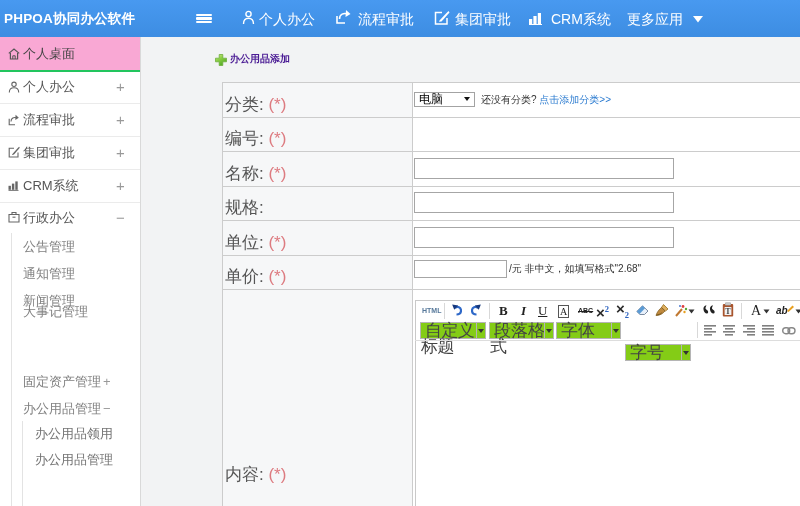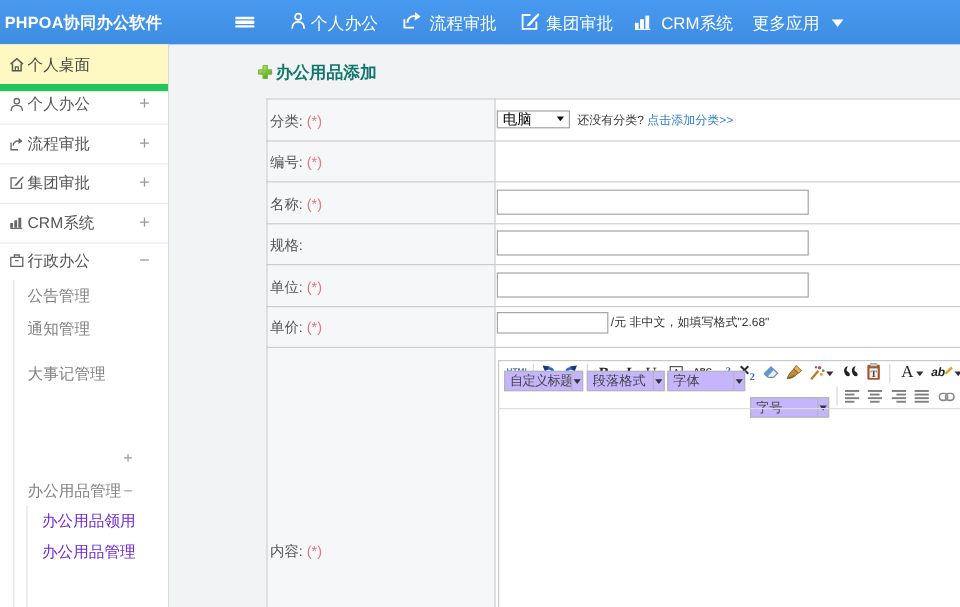--- a/index.html
+++ b/index.html
@@ -15,38 +15,38 @@
 
 #side{position:absolute;left:0;top:37px;width:140px;height:469px;background:#fff;border-right:1px solid #d9d9d9;}
 .m{position:absolute;left:0;width:140px;border-bottom:1px solid #ebebeb;color:#555;font-size:13px;}
 .m .t{position:absolute;left:23px;top:0;}
 .m .pm{position:absolute;left:116px;color:#999;font-size:15px;font-weight:normal;}
 .mico{position:absolute;left:8px;}
 #sub{position:absolute;left:0;top:232.5px;width:140px;height:273.5px;background:#fff;}
 .s2{position:absolute;left:0;width:140px;color:#808080;font-size:13px;}
 .s2 .t{position:absolute;left:23px;}
 .s2 .pm{position:absolute;left:103px;color:#999;}
-.s3{position:absolute;left:0;width:140px;color:#6d28d9;font-size:13px;}
+.s3{position:absolute;left:0;width:140px;color:#737373;font-size:13px;}
 .s3 .t{position:absolute;left:35px;}
 .vline{position:absolute;width:1px;background:#e3e3e3;}
 
-#title{position:absolute;left:230px;top:52px;font-size:14px;font-weight:bold;color:#0f766e;}
+#title{position:absolute;left:230px;top:52px;font-size:10px;font-weight:bold;color:#4c1d95;}
 .hline{position:absolute;height:1px;background:#ccc;left:222px;width:578px;}
 .tv{position:absolute;width:1px;background:#ccc;top:82px;height:424px;}
 #lblcol{position:absolute;left:223px;top:83px;width:189px;height:423px;background:#f6f7f8;}
-.lbl{position:absolute;left:225px;font-size:12px;color:#555;}
+.lbl{position:absolute;left:225px;font-size:17px;color:#555;}
 .lbl em{font-style:normal;color:#dd7b80;}
 .inp{position:absolute;background:#fff;border:1px solid #a6a6a6;}
 .ftx{position:absolute;font-size:10px;color:#333;}
 .lnk{color:#2b7bd0;}
 
 #ed{position:absolute;left:415px;top:300px;width:420px;height:240px;border:1px solid #c9c9c9;background:#fff;}
 .sep1{position:absolute;width:1px;height:16px;top:303px;background:#d8d8d8;}
 .ti{position:absolute;top:303px;height:16px;line-height:16px;font-size:13px;color:#222;}
-.dd{position:absolute;top:309px;height:15px;border:1px solid #b5b5b5;background:#c4b5fd;font-size:11px;color:#444;line-height:16px;}
+.dd{position:absolute;top:322px;height:15px;border:1px solid #b5b5b5;background:#84cc16;font-size:17px;color:#444;line-height:16px;}
 .dd .cx{position:absolute;right:0;top:0;width:8px;height:15px;border-left:1px solid #b5b5b5;}
 .dd .cx:after{content:"";position:absolute;left:1px;top:6px;border:3px solid transparent;border-top:4px solid #333;}
 .ddt{padding-left:4px;letter-spacing:0;}
 #tbsep{position:absolute;left:415px;top:340px;width:385px;height:1px;background:#ddd;}
 </style>
 </head>
 <body>
 <div id="app">
 
   <div id="hdr"></div>
@@ -78,21 +78,21 @@
       <rect x="8.8" y="2" width="3.2" height="11" fill="#fff"></rect>
       <rect x="0" y="13" width="13" height="1" fill="#fff"></rect>
     </svg>
   <span class="nav" style="left:551px">CRM系统</span>
   <span class="nav" style="left:627px">更多应用</span>
   <svg class="nico" style="left:693px;top:16px" width="10" height="7" viewBox="0 0 10 7">
       <path d="M0 0 L10 0 L5 6.5 Z" fill="#fff"></path>
     </svg>
 
   <div id="side"></div>
-  <div class="m" style="top:37px;height:32.5px;line-height:33px;background:#fef9c3;color:#444;border-bottom:6px solid #22c55e">
+  <div class="m" style="top:37px;height:32.5px;line-height:33px;background:#f9a8d4;color:#444;border-bottom:2px solid #22c55e">
       <span class="t">个人桌面</span>
     </div>
   <div class="m" style="top:70.5px;height:32px;line-height:32px">
       <span class="t">个人办公</span>
       <span class="pm">+</span>
     </div>
   <div class="m" style="top:103.5px;height:32px;line-height:32px">
       <span class="t">流程审批</span>
       <span class="pm">+</span>
     </div>
@@ -140,24 +140,28 @@
     </svg>
 
   <div id="sub"></div>
   <div class="vline" style="left:11px;top:233px;height:273px"></div>
   <div class="s2" style="top:233px;height:27px;line-height:27px">
       <span class="t">公告管理</span>
     </div>
   <div class="s2" style="top:260px;height:27px;line-height:27px">
       <span class="t">通知管理</span>
     </div>
+  <div class="s2" style="top:287px;height:27px;line-height:27px">
+      <span class="t">新闻管理</span>
+    </div>
   <div class="s2" style="top:298px;height:27px;line-height:27px">
       <span class="t">大事记管理</span>
     </div>
   <div class="s2" style="top:368px;height:27px;line-height:27px">
+      <span class="t">固定资产管理</span>
       <span class="pm t2" style="position:absolute;left:103px">+</span>
     </div>
   <div class="s2" style="top:395px;height:27px;line-height:27px">
       <span class="t">办公用品管理</span>
       <span class="pm t2" style="position:absolute;left:103px">−</span>
     </div>
   <div class="vline" style="left:22px;top:421px;height:85px"></div>
   <div class="s3" style="top:421px;height:26px;line-height:26px">
       <span class="t">办公用品领用</span>
     </div>
@@ -190,21 +194,21 @@
   <div class="hline" style="top:289px"></div>
   <div class="tv" style="left:222px"></div>
   <div class="tv" style="left:412px"></div>
 
   <div class="lbl" style="top:92.5px">分类: <em>(*)</em></div>
   <div class="lbl" style="top:127px">编号: <em>(*)</em></div>
   <div class="lbl" style="top:161.5px">名称: <em>(*)</em></div>
   <div class="lbl" style="top:196px">规格:</div>
   <div class="lbl" style="top:230.5px">单位: <em>(*)</em></div>
   <div class="lbl" style="top:265px">单价: <em>(*)</em></div>
-  <div class="lbl" style="top:451px">内容: <em>(*)</em></div>
+  <div class="lbl" style="top:463px">内容: <em>(*)</em></div>
 
   <div class="inp" style="left:414px;top:91.5px;width:55px;height:13px;border-color:#a3a3a3;font-size:12px;color:#000;line-height:13px;padding-left:4px;">电脑<span style="position:absolute;right:4px;top:4.5px;width:0;height:0;border:3px solid transparent;border-top:4.5px solid #111;"></span></div>
   <div class="ftx" style="left:481px;top:93px">还没有分类? <span class="lnk">点击添加分类&gt;&gt;</span></div>
 
 
   <div class="inp" style="left:414px;top:157.5px;width:258px;height:19px;"></div>
   <div class="inp" style="left:414px;top:192px;width:258px;height:19px;"></div>
   <div class="inp" style="left:414px;top:226.5px;width:258px;height:19px;"></div>
 
   <div class="inp" style="left:414px;top:260px;width:91px;height:16px;"></div>

